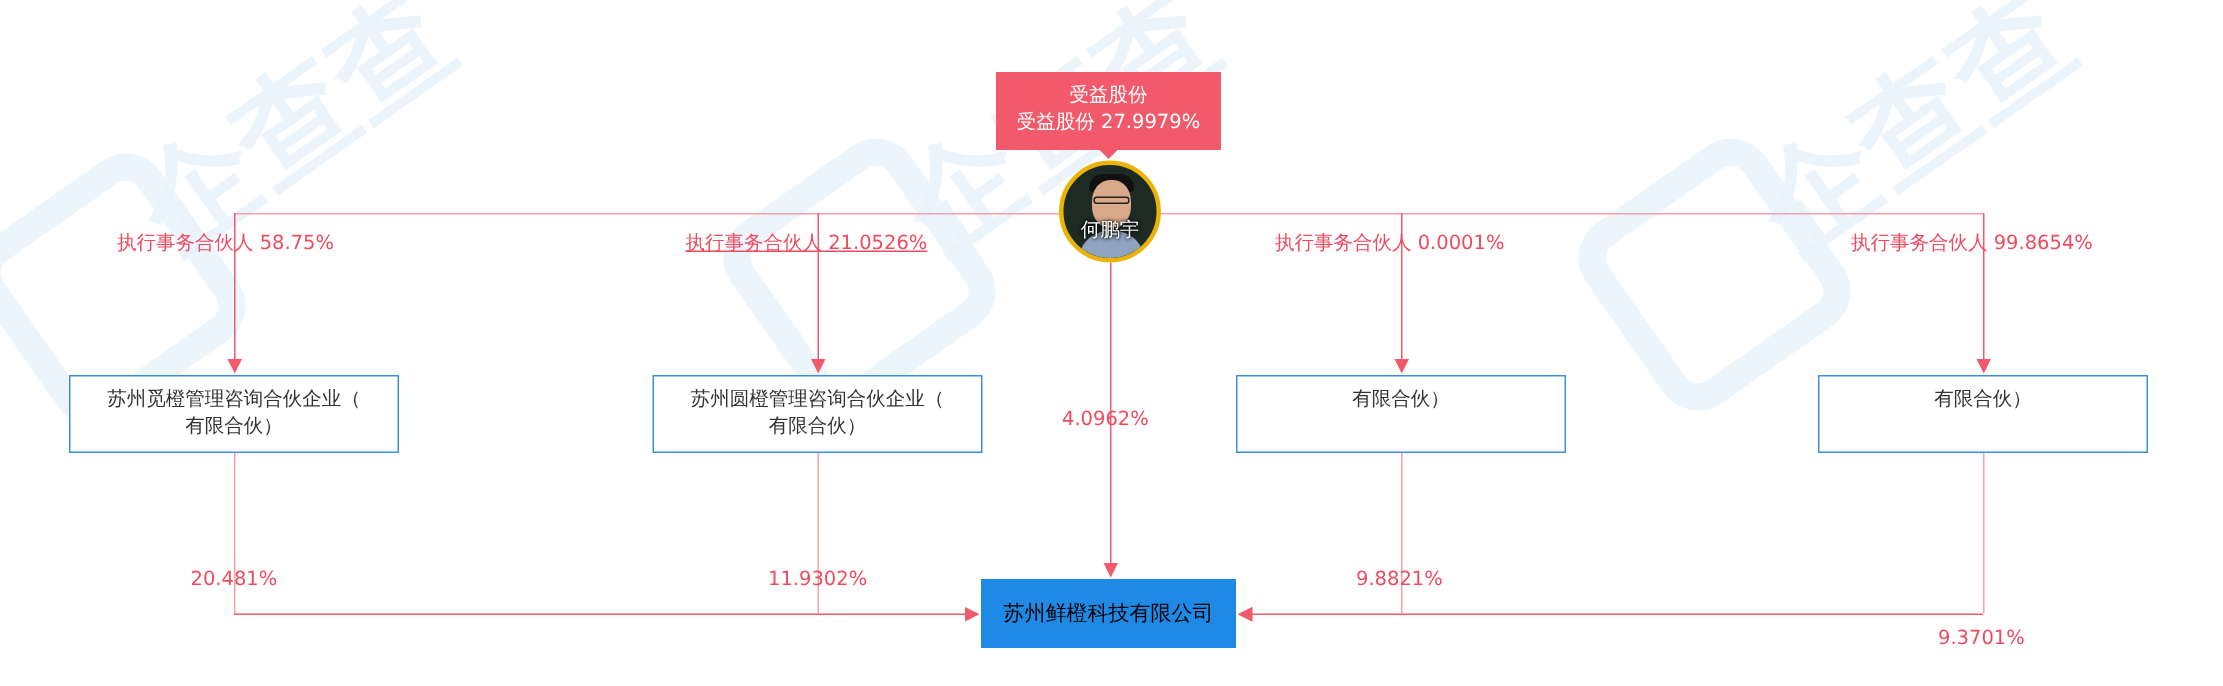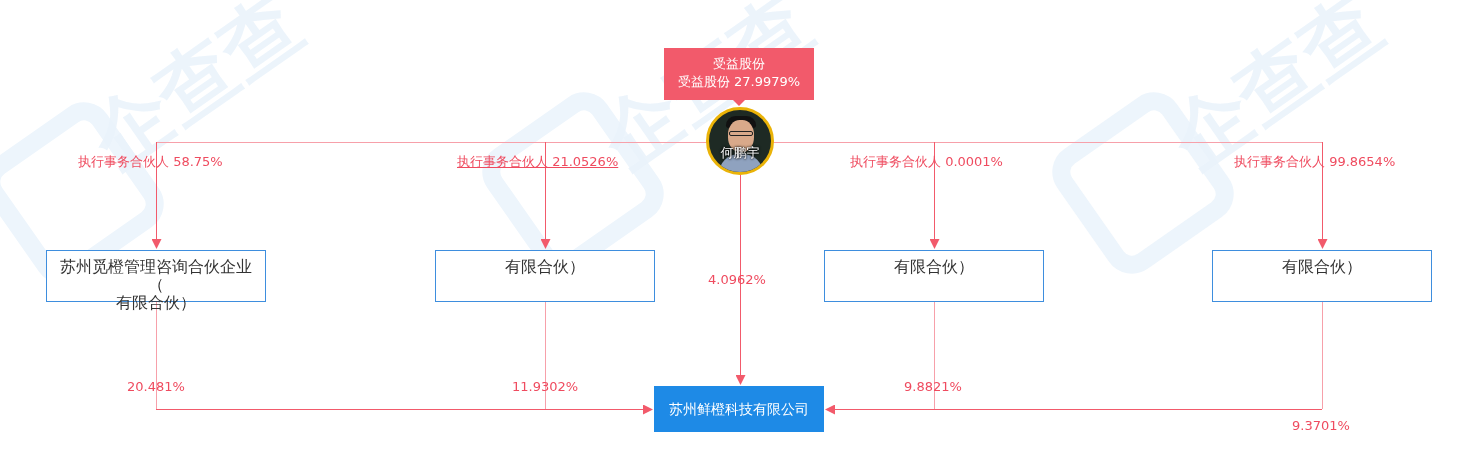--- a/index.html
+++ b/index.html
@@ -22,23 +22,23 @@
   .avatar .hair { position:absolute; left:17px; top:6px; width:30px; height:12px; border-radius:14px 14px 4px 4px;
     background:#111; }
   .avatar .glasses { position:absolute; left:20px; top:21px; width:24px; height:5px; border:1px solid #222;
     border-radius:2px; box-sizing:border-box; }
   .avatar .shirt { position:absolute; left:10px; top:44px; width:44px; height:30px; border-radius:20px 20px 0 0;
     background:#8fa2bf; }
   .avatar .name { position:absolute; left:0; right:0; top:34px; text-align:center; color:#fff;
     font-size:13px; text-shadow:0 0 3px #000, 0 0 2px #000; }
   .edge-label { position:absolute; color:#ef4b5f; font-size:13px; background:transparent; white-space:nowrap; }
   .partner-box { position:absolute; width:220px; height:52px; border:1.5px solid #3e8ede; background:#fff;
-    box-sizing:border-box; color:#333; font-size:16px; text-align:center; line-height:18px; padding:7px 10px 0 10px; }
+    box-sizing:border-box; color:#333; font-size:13px; text-align:center; line-height:18px; padding:7px 10px 0 10px; }
   .target-box { position:absolute; left:654px; top:386px; width:170px; height:46px; background:#1e8ae6;
-    color:#ffffff; font-size:14px; text-align:center; line-height:46px; }
+    color:#000000; font-size:14px; text-align:center; line-height:46px; }
 </style>
 </head>
 <body>
 
 <div class="wm-logo" style="left:0px;top:120px;"></div>
 <div class="wm" style="left:80px;top:30px;">企查查</div>
 <div class="wm-logo" style="left:500px;top:110px;"></div>
 <div class="wm" style="left:590px;top:30px;">企查查</div>
 <div class="wm-logo" style="left:1070px;top:110px;"></div>
 <div class="wm" style="left:1160px;top:30px;">企查查</div>
@@ -85,20 +85,21 @@
 <div class="edge-label" style="left:78px;top:153px;text-align:center;">执行事务合伙人 58.75%</div>
 <div class="edge-label" style="left:457px;top:153px;text-decoration:underline;">执行事务合伙人 21.0526%</div>
 <div class="edge-label" style="left:850px;top:153px;">执行事务合伙人 0.0001%</div>
 <div class="edge-label" style="left:1234px;top:153px;">执行事务合伙人 99.8654%</div>
 
 <div class="partner-box" style="left:46px;top:250px;">
   <div>苏州觅橙管理咨询合伙企业（</div>
   <div>有限合伙）</div>
 </div>
 <div class="partner-box" style="left:435px;top:250px;">
+  <div>苏州圆橙管理咨询合伙企业（</div>
   <div>有限合伙）</div>
 </div>
 <div class="partner-box" style="left:824px;top:250px;">
   <div>有限合伙）</div>
 </div>
 <div class="partner-box" style="left:1212px;top:250px;">
   <div>有限合伙）</div>
 </div>
 
 <div class="edge-label" style="left:708px;top:272px;text-align:right;">4.0962%</div>

